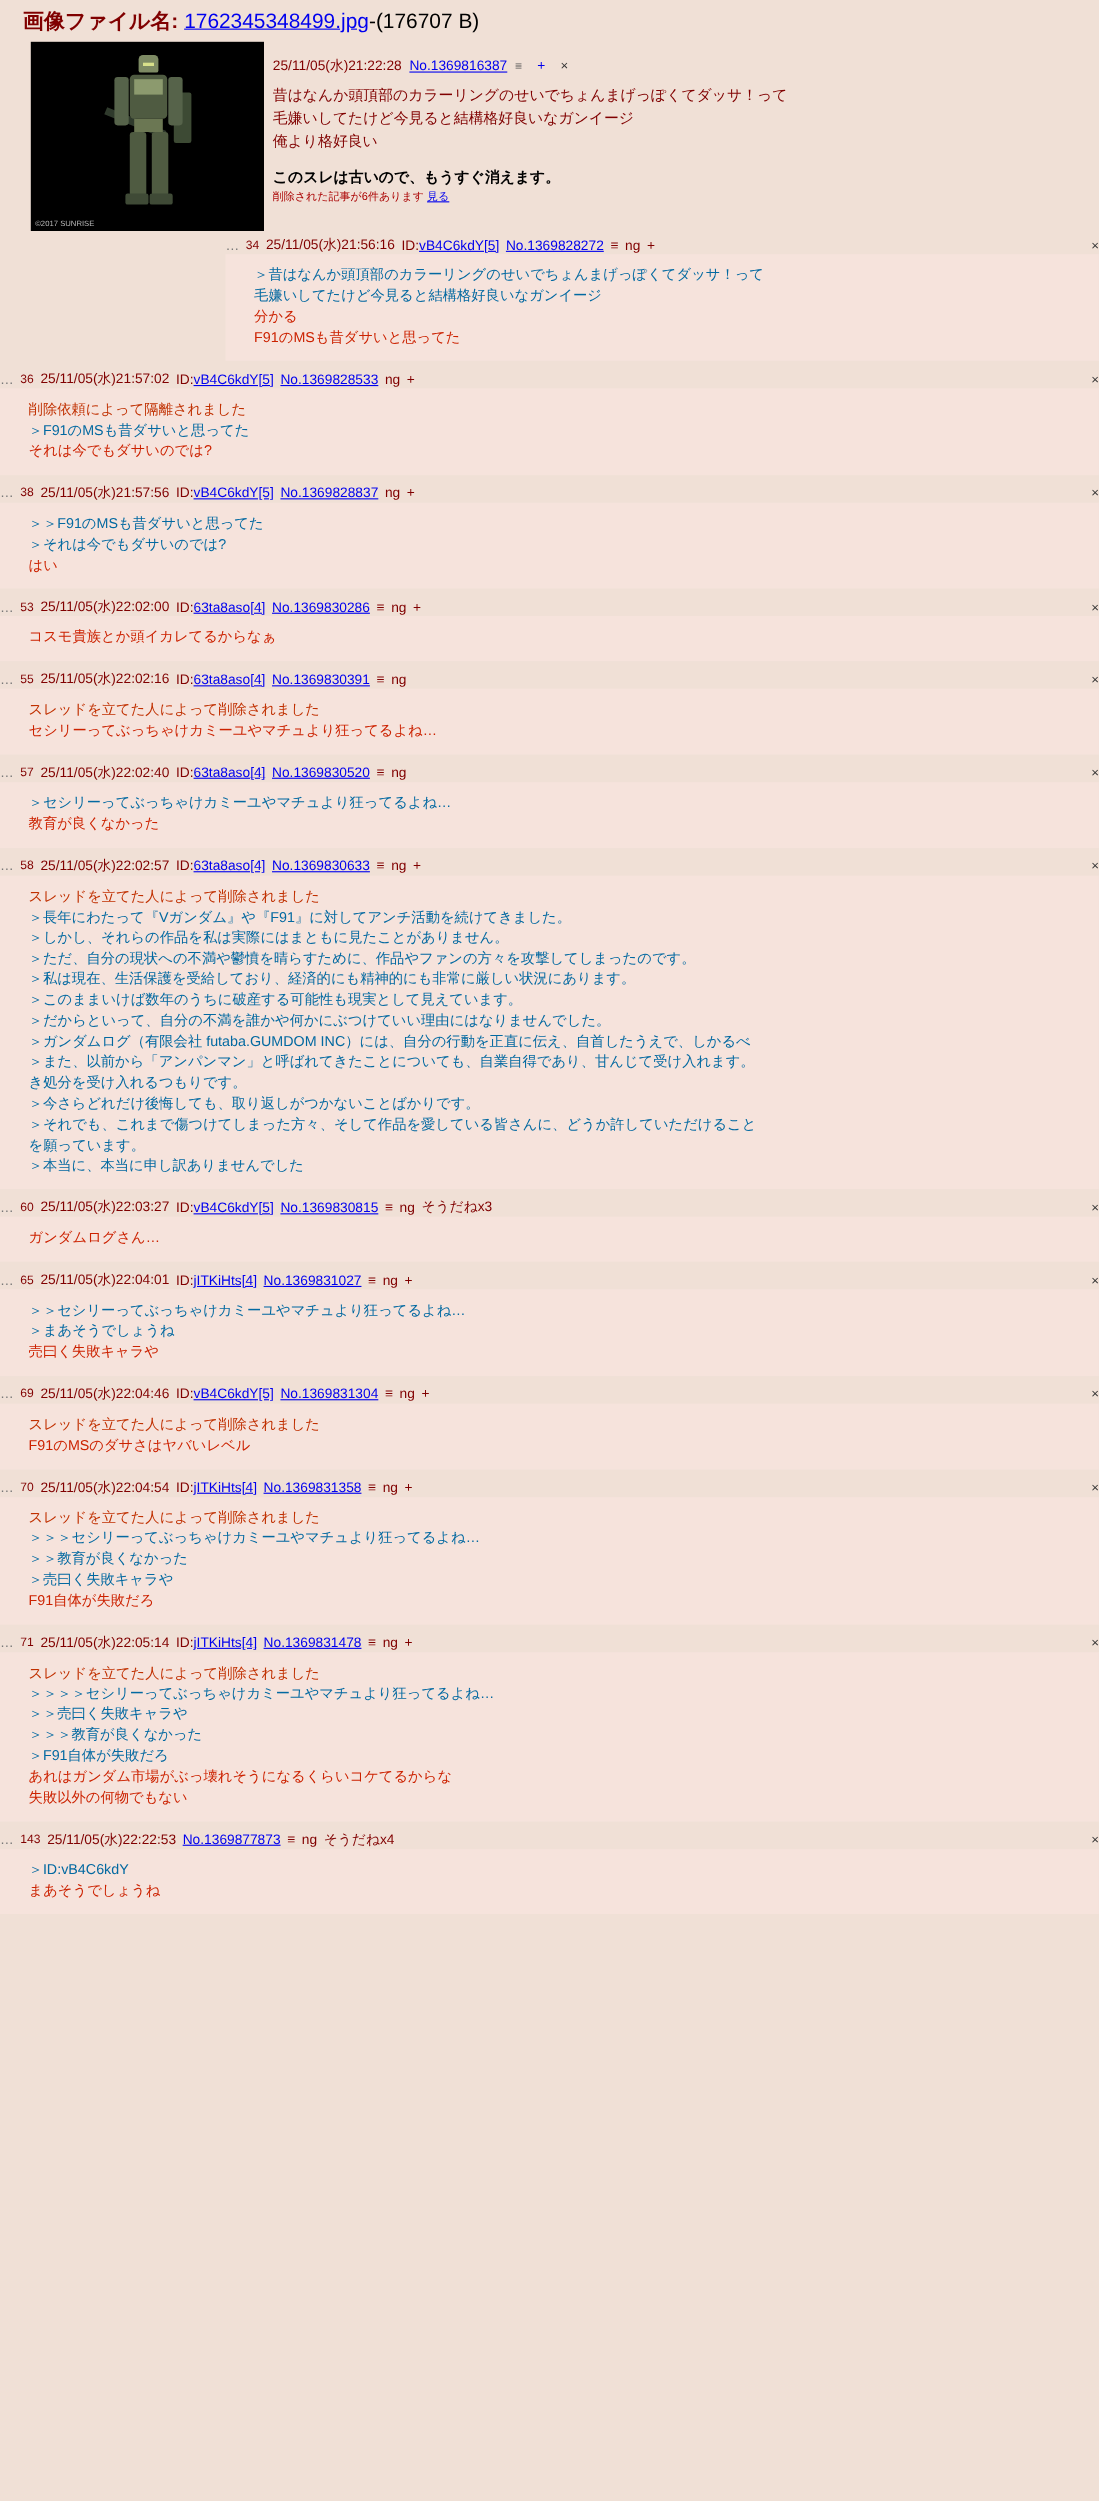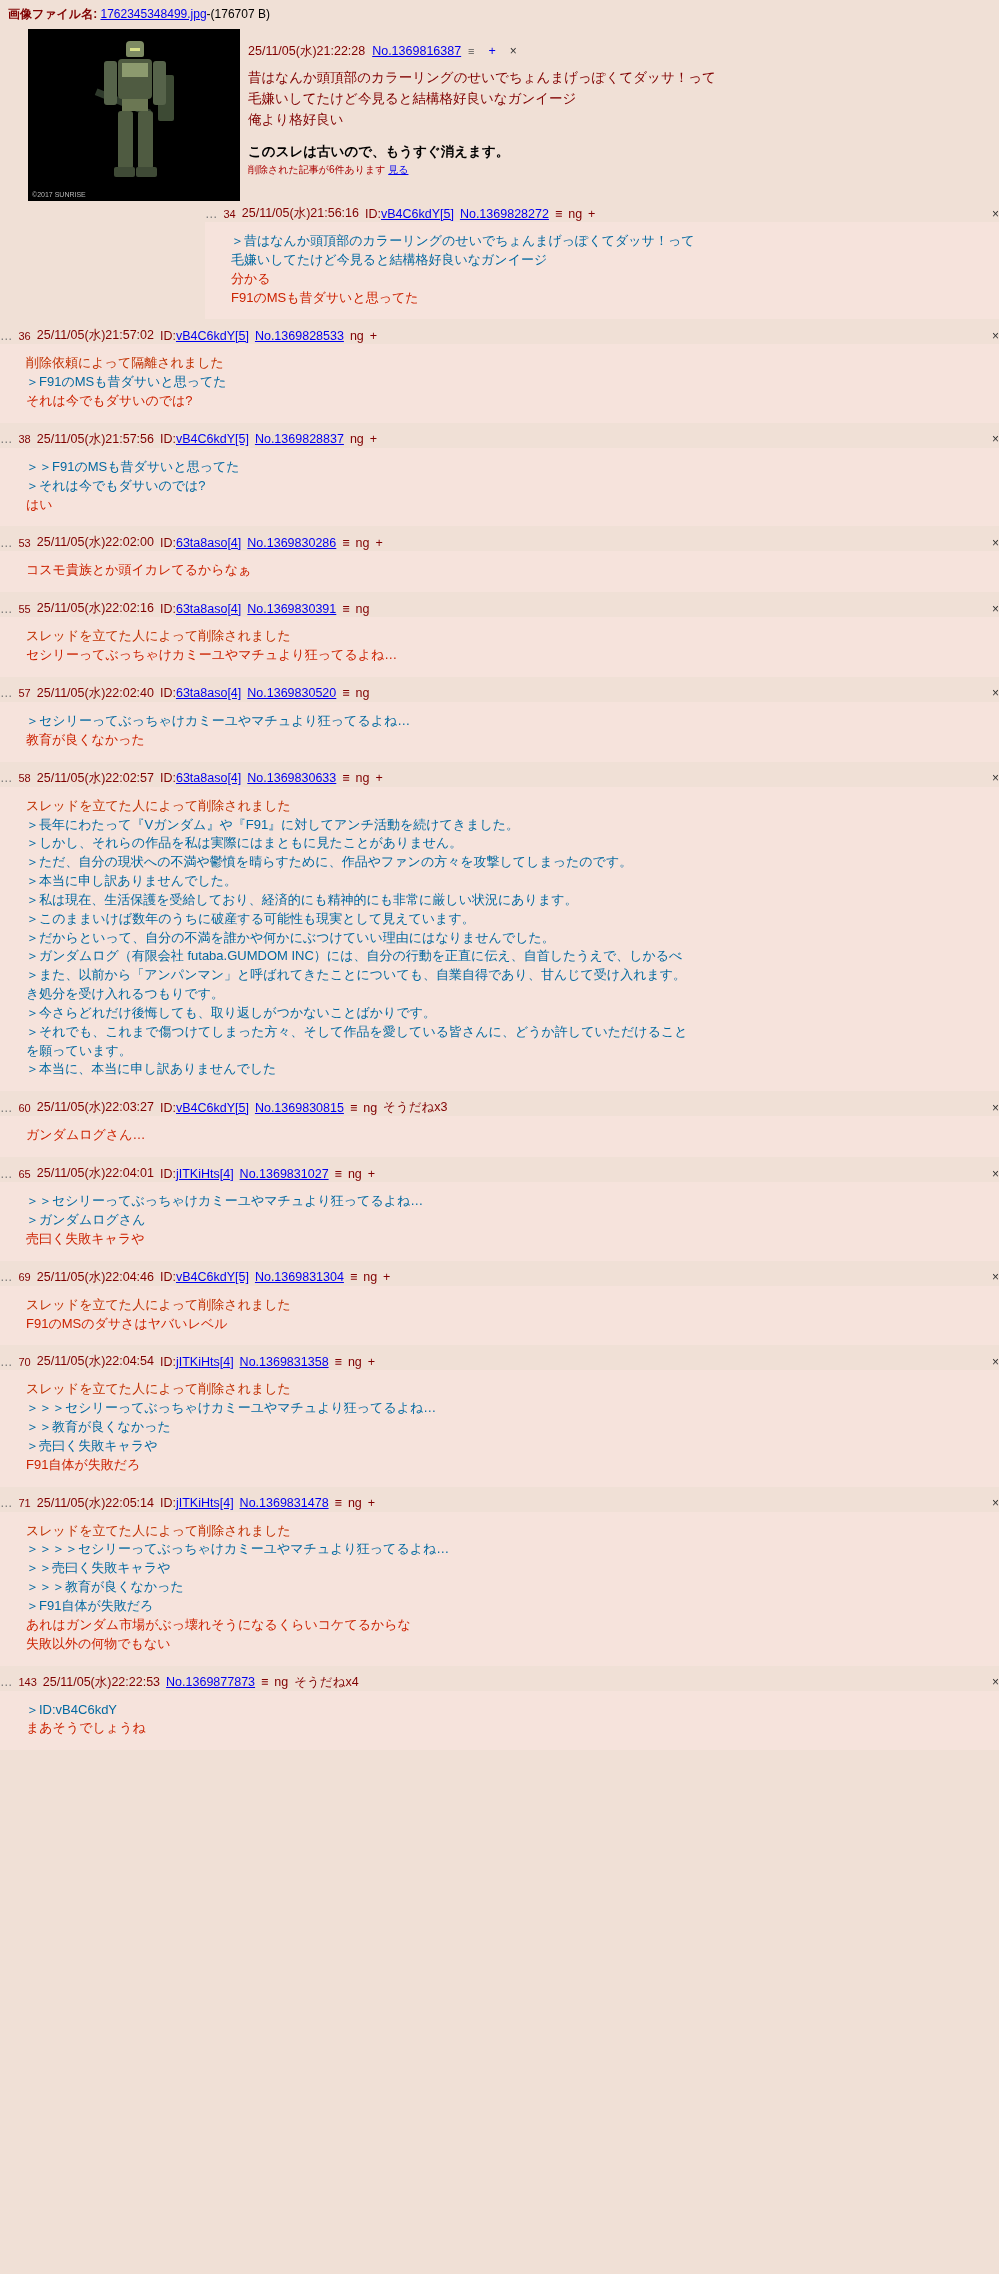--- a/index.html
+++ b/index.html
@@ -5,21 +5,21 @@
   html,body{margin:0;padding:0;}
   body{
     width:999px;
     background:#f0e0d6;
     font-family:"Liberation Sans","DejaVu Sans",sans-serif;
     font-size:13px;
     color:#800000;
   }
   .page{position:relative;width:999px;}
   
-  .filehdr{padding:6px 0 2px 8px;font-size:12px;color:#000;}
+  .filehdr{padding:6px 0 2px 21px;font-size:19px;color:#000;}
   .filehdr .lbl{color:#800000;font-weight:bold;}
   .filehdr a{color:#0000ee;text-decoration:underline;}
   .filehdr .size{color:#000;}
   .imgwrap{float:left;margin:4px 8px 4px 28px;}
   .thumb{
     width:212px;height:172px;
     background:#000;
     position:relative;overflow:hidden;
     border:0;
   }
@@ -247,21 +247,20 @@
           <span class="ng">ng</span>
           <span class="plus">+</span>
           <span style="flex: 1 1 0%;"></span>
           <span class="closebtn">×</span>
         </div>
         <div class="rbody">
           <div class="line sys">スレッドを立てた人によって削除されました</div>
           <div class="line quote">＞長年にわたって『Vガンダム』や『F91』に対してアンチ活動を続けてきました。</div>
           <div class="line quote">＞しかし、それらの作品を私は実際にはまともに見たことがありません。</div>
           <div class="line quote">＞ただ、自分の現状への不満や鬱憤を晴らすために、作品やファンの方々を攻撃してしまったのです。</div>
-          <div class="line quote">＞本当に申し訳ありませんでした。</div>
           <div class="line quote">＞私は現在、生活保護を受給しており、経済的にも精神的にも非常に厳しい状況にあります。</div>
           <div class="line quote">＞このままいけば数年のうちに破産する可能性も現実として見えています。</div>
           <div class="line quote">＞だからといって、自分の不満を誰かや何かにぶつけていい理由にはなりませんでした。</div>
           <div class="line quote">＞ガンダムログ（有限会社 futaba.GUMDOM INC）には、自分の行動を正直に伝え、自首したうえで、しかるべ</div>
           <div class="line quote">＞また、以前から「アンパンマン」と呼ばれてきたことについても、自業自得であり、甘んじて受け入れます。</div>
           <div class="line quote">き処分を受け入れるつもりです。</div>
           <div class="line quote">＞今さらどれだけ後悔しても、取り返しがつかないことばかりです。</div>
           <div class="line quote">＞それでも、これまで傷つけてしまった方々、そして作品を愛している皆さんに、どうか許していただけること</div>
           <div class="line quote">を願っています。</div>
           <div class="line quote">＞本当に、本当に申し訳ありませんでした</div>
@@ -294,21 +293,21 @@
           <span><span>ID:</span><a class="idlink" href="#">jITKiHts[4]</a></span>
           <a class="idlink" href="#">No.1369831027</a>
           <span class="menuicon">≡</span>
           <span class="ng">ng</span>
           <span class="plus">+</span>
           <span style="flex: 1 1 0%;"></span>
           <span class="closebtn">×</span>
         </div>
         <div class="rbody">
           <div class="line quote">＞＞セシリーってぶっちゃけカミーユやマチュより狂ってるよね…</div>
-          <div class="line quote">＞ガンダムログさん</div>
+          <div class="line quote">＞まあそうでしょうね</div>
           <div class="line ">売曰く失敗キャラや</div>
         </div>
       </div>
       <div class="spacer"></div>
       <div class="reply">
         <div class="rhead">
           <span class="dots">…</span>
           <span class="idx">69</span>
           <span class="date">25/11/05(水)22:04:46</span>
           <span><span>ID:</span><a class="idlink" href="#">vB4C6kdY[5]</a></span>

